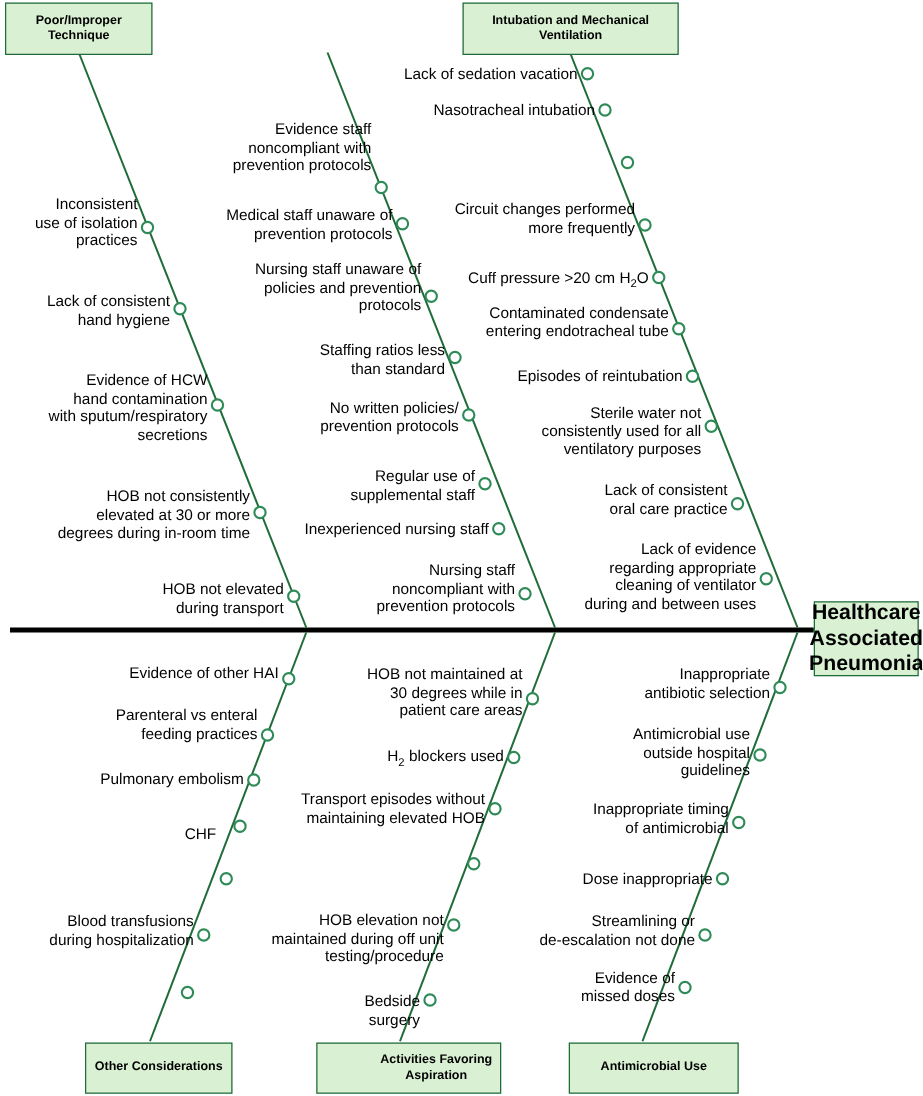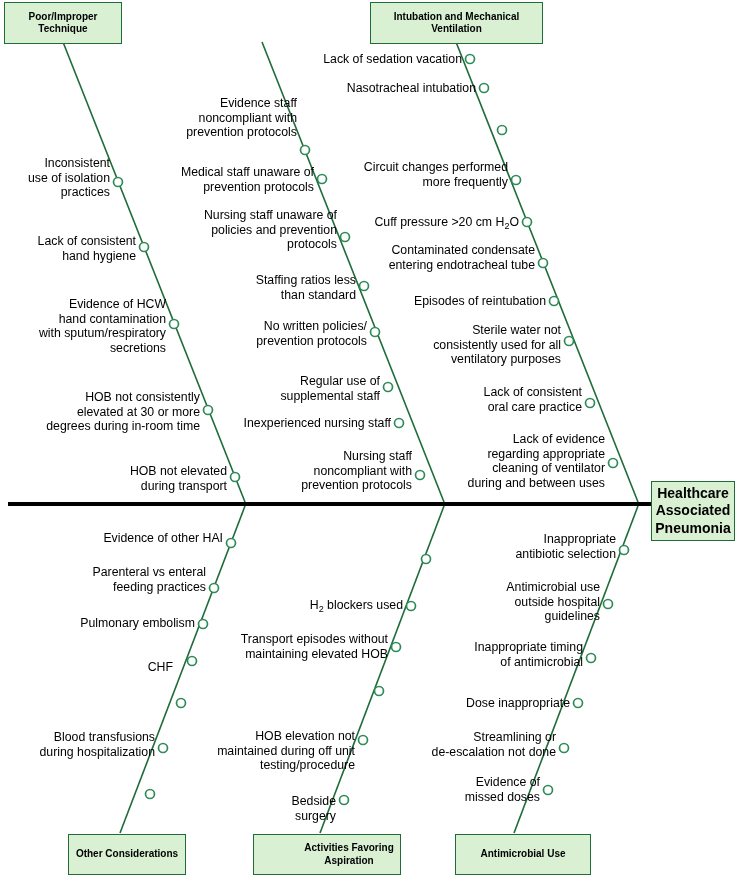--- a/index.html
+++ b/index.html
@@ -38,21 +38,21 @@
     align-items: center;
     justify-content: center;
     padding: 3px 4px;
   }
   .effect-box {
     position: absolute;
     box-sizing: border-box;
     background: #d9f0d3;
     border: 1.8px solid #1f6b3a;
     text-align: center;
-    font-size: 14px;
+    font-size: 17px;
     font-weight: bold;
     line-height: 1.22;
     display: flex;
     align-items: center;
     justify-content: center;
     padding: 3px 4px;
   }
   .cause {
     position: absolute;
     box-sizing: border-box;
@@ -217,20 +217,23 @@
 during and between uses</div>
 
   <div class="cause right" style="left:65px; top:531px; width:158px;">Evidence of other HAI</div>
   <div class="cause right" style="left:60px; top:565px; width:146px;">Parenteral vs enteral
 feeding practices</div>
   <div class="cause right" style="left:55px; top:616px; width:140px;">Pulmonary embolism</div>
   <div class="cause right" style="left:80px; top:660px; width:93px;">CHF</div>
   <div class="cause right" style="left:10px; top:730px; width:145px;">Blood transfusions
 during hospitalization</div>
 
+  <div class="cause right" style="left:255px; top:532px; width:163px;">HOB not maintained at
+30 degrees while in
+patient care areas</div>
   <div class="cause right" style="left:255px; top:598px; width:148px;">H<span class="sub">2</span> blockers used</div>
   <div class="cause right" style="left:215px; top:632px; width:173px;">Transport episodes without
 maintaining elevated HOB</div>
   <div class="cause right" style="left:198px; top:729px; width:157px;">HOB elevation not
 maintained during off unit
 testing/procedure</div>
   <div class="cause right" style="left:255px; top:794px; width:81px;">Bedside
 surgery</div>
 
   <div class="cause right" style="left:465px; top:532px; width:151px;">Inappropriate

